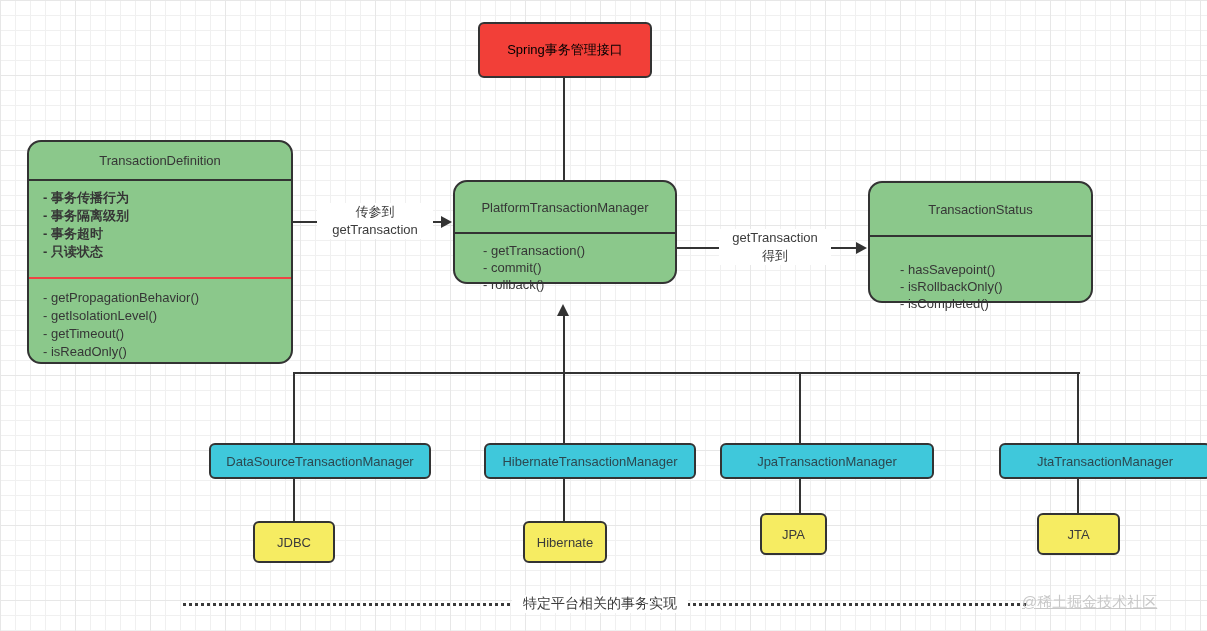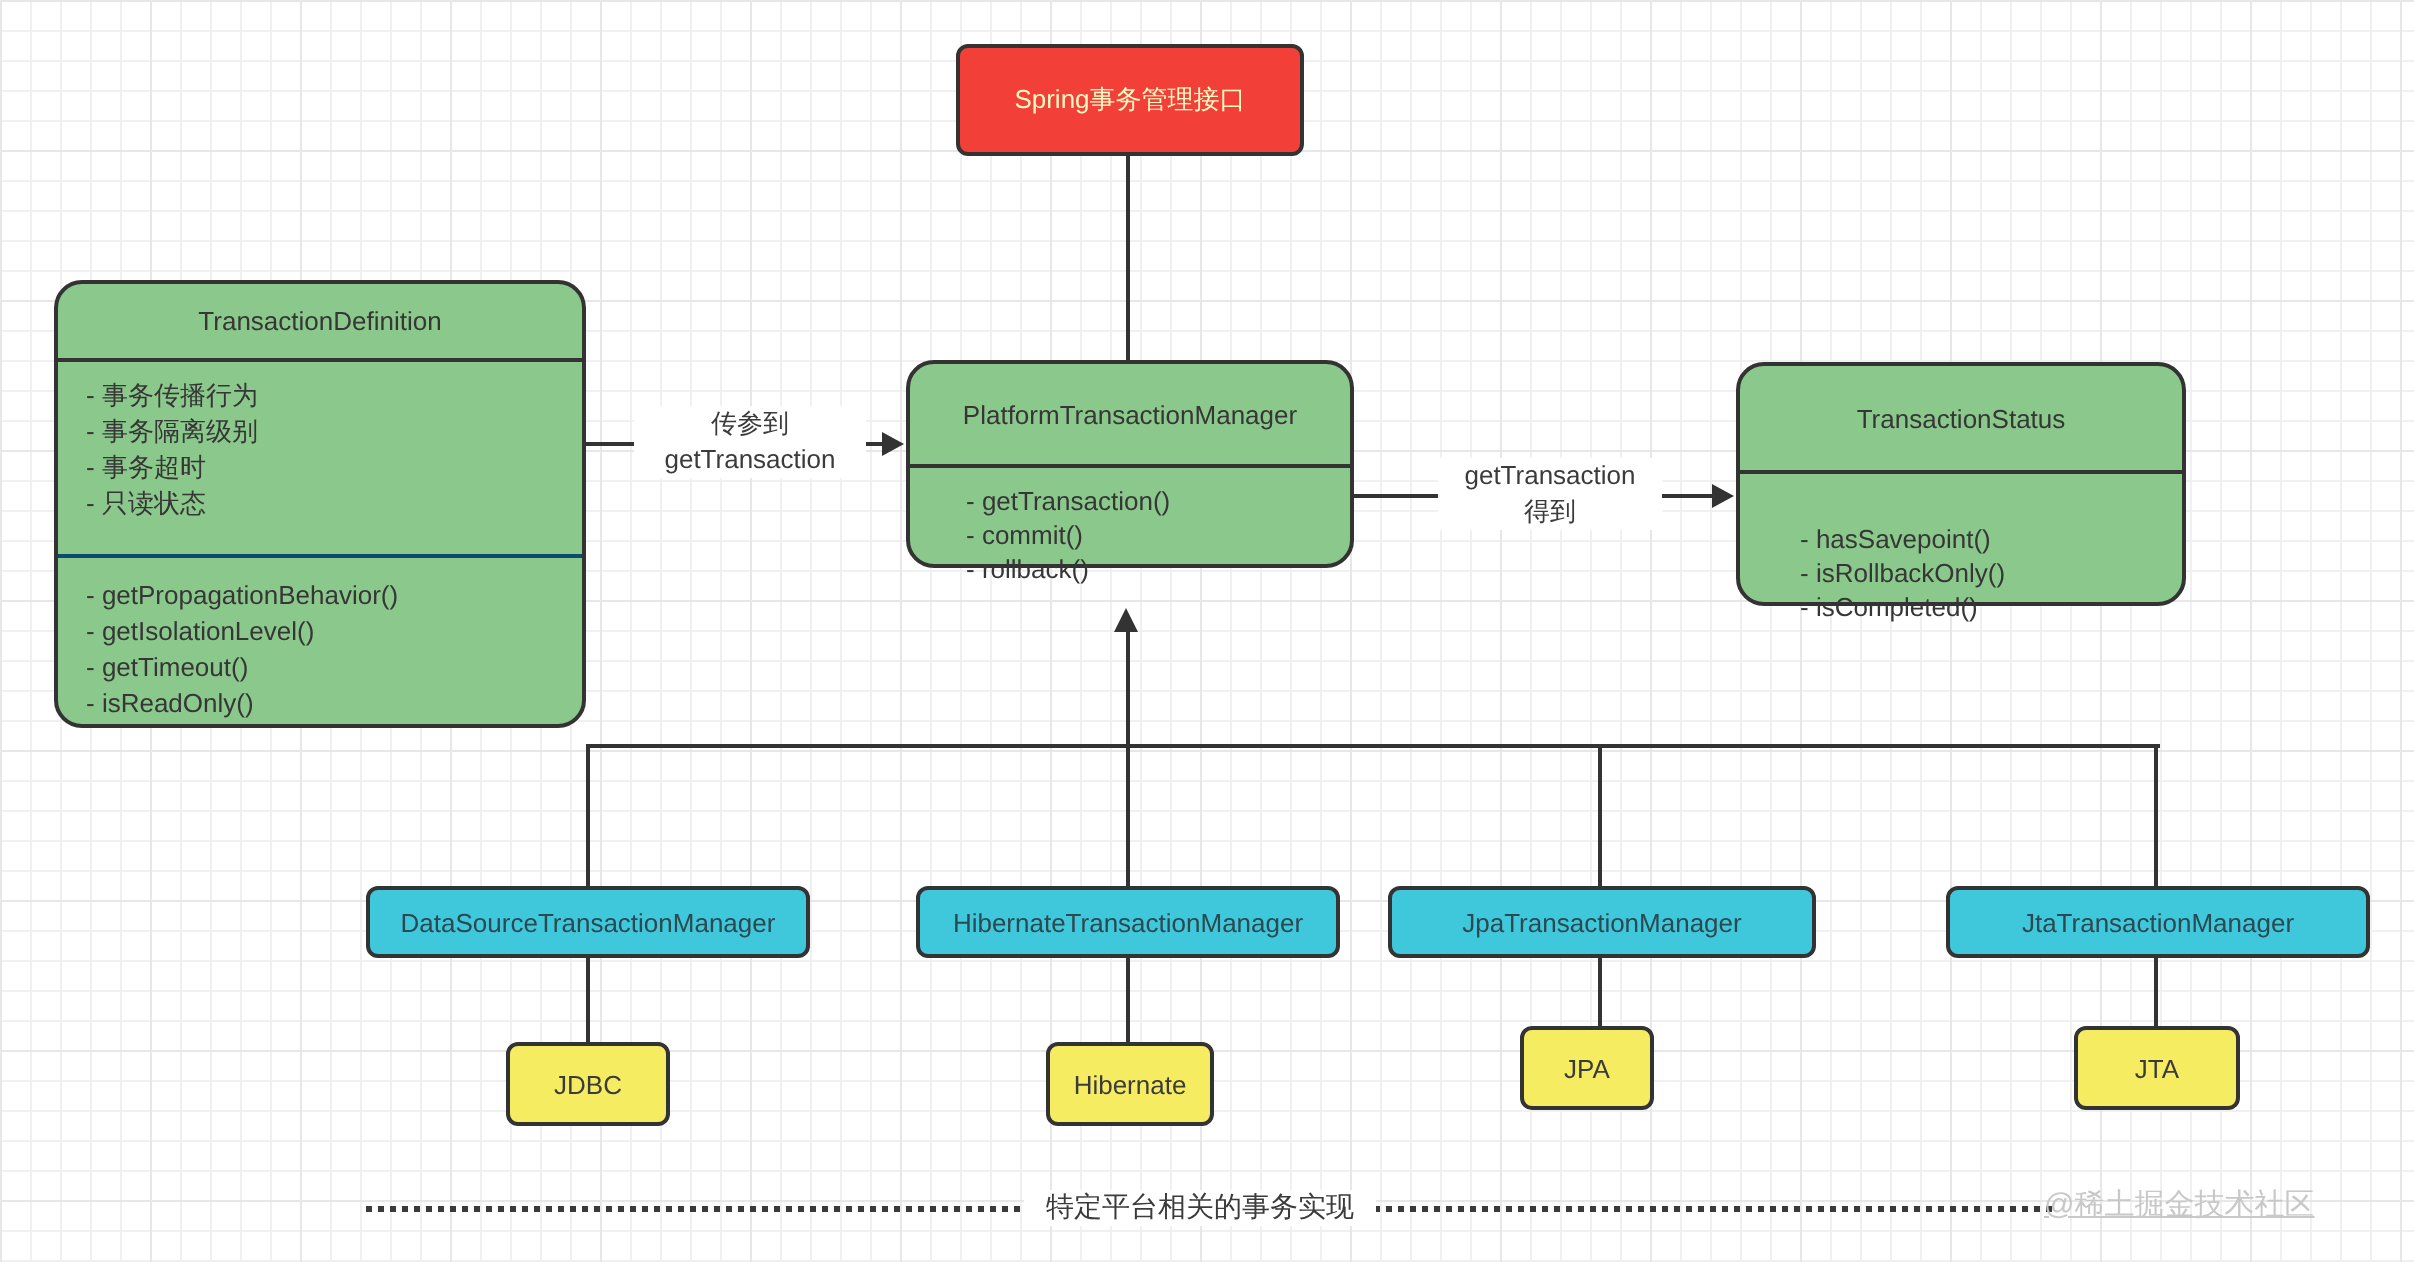--- a/index.html
+++ b/index.html
@@ -15,34 +15,34 @@
     background-size:75px 75px,75px 75px,15px 15px,15px 15px;
     color:#3b3b3b;
   }
   .abs{position:absolute;box-sizing:border-box;}
   
   .node{
     border:2px solid #333;border-radius:6px;
     display:flex;align-items:center;justify-content:center;
     font-size:13px;text-align:center;
   }
-  .node.red{background:#f23f38;color:#fef9c3;}
-  .node.cyan{background:#3fc8db;color:#2c4850;}
+  .node.red{background:#f23f38;color:#000000;}
+  .node.cyan{background:#3fc8db;color:#2c4850;margin-left:26px;}
   .node.yellow{background:#f6ec62;color:#3b3b3b;}
   
   .uml{
     border:2px solid #333;border-radius:14px;background:#8bc88b;
     display:flex;flex-direction:column;font-size:13px;color:#363636;
   }
   .uml-header{
     display:flex;align-items:center;justify-content:center;
     border-bottom:2px solid #333;flex:0 0 auto;
   }
   .uml-section{flex:1 1 auto;}
-  .uml-section.divided{border-bottom:2px solid #0c4a6e;}
+  .uml-section.divided{border-bottom:2px solid #ef4444;font-weight:bold;}
   .uml-line{white-space:nowrap;}
   
   .hline{background:#333;height:2px;}
   .vline{background:#333;width:2px;}
   .arrow-right{width:0;height:0;border-top:6px solid transparent;border-bottom:6px solid transparent;border-left:11px solid #333;}
   .arrow-up{width:0;height:0;border-left:6px solid transparent;border-right:6px solid transparent;border-bottom:12px solid #333;}
   .edge-label{
     background:#fff;text-align:center;font-size:13px;color:#3b3b3b;line-height:18px;
   }
   .dotted{border-top:3px dotted #3a3a3a;height:0;}

